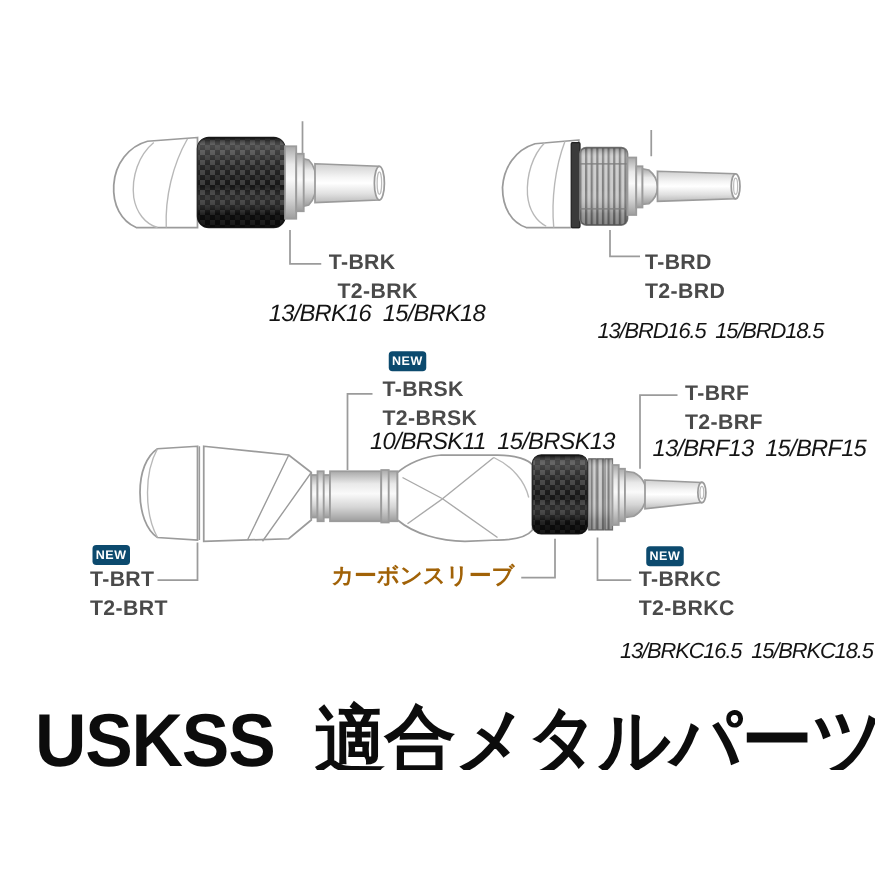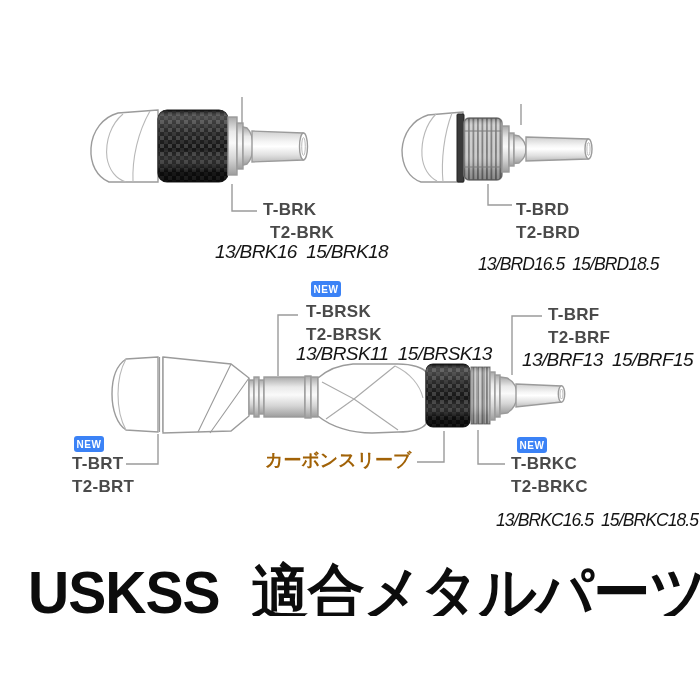--- a/index.html
+++ b/index.html
@@ -6,21 +6,21 @@
   .stage{position:relative;width:700px;height:616px;background:#ffffff;overflow:hidden;
          font-family:"Liberation Sans",sans-serif;}
   .art{position:absolute;left:0;top:0;}
   .tlabel{position:absolute;font-weight:bold;font-size:17px;color:#4a4a4a;
           letter-spacing:.3px;white-space:pre;line-height:1.1;}
   .codes{position:absolute;font-size:19px;color:#141414;letter-spacing:-.6px;
          white-space:pre;line-height:1.1;font-family:"Liberation Sans",sans-serif;font-style:italic;}
   .codes.sm{font-size:17.5px;letter-spacing:-.9px;margin-top:12px;}
   .jlabel{position:absolute;font-size:18px;font-weight:600;color:#a16207;
           white-space:pre;line-height:1.1;}
-  .new-badge{position:absolute;width:30px;height:16px;background:#3b82f6;color:#ffffff;
+  .new-badge{position:absolute;width:30px;height:16px;background:#0c4a6e;color:#ffffff;
              font-size:10px;font-weight:bold;display:flex;align-items:center;justify-content:center;
              border-radius:3px;letter-spacing:.5px;}
   .title{position:absolute;left:28px;top:563px;font-size:60px;font-weight:800;color:#0c0c0c;
          white-space:nowrap;transform:scaleX(.95);transform-origin:left top;
          letter-spacing:-1px;word-spacing:18px;line-height:1;}
 </style>
 </head>
 <body>
 
 <div class="stage">
@@ -155,21 +155,21 @@
   <div class="tlabel" style="left:270px;top:224px">T2-BRK</div>
   <div class="codes" style="left:215px;top:242px">13/BRK16  15/BRK18</div>
 
   <div class="tlabel" style="left:516px;top:201px">T-BRD</div>
   <div class="tlabel" style="left:516px;top:224px">T2-BRD</div>
   <div class="codes sm" style="left:478px;top:243px">13/BRD16.5  15/BRD18.5</div>
 
   <div class="new-badge" style="left:311px;top:281px">NEW</div>
   <div class="tlabel" style="left:306px;top:303px">T-BRSK</div>
   <div class="tlabel" style="left:306px;top:326px">T2-BRSK</div>
-  <div class="codes" style="left:296px;top:344px">13/BRSK11  15/BRSK13</div>
+  <div class="codes" style="left:296px;top:344px">10/BRSK11  15/BRSK13</div>
 
   <div class="tlabel" style="left:548px;top:306px">T-BRF</div>
   <div class="tlabel" style="left:548px;top:329px">T2-BRF</div>
   <div class="codes" style="left:522px;top:350px">13/BRF13  15/BRF15</div>
 
   <div class="new-badge" style="left:74px;top:436px">NEW</div>
   <div class="tlabel" style="left:72px;top:455px">T-BRT</div>
   <div class="tlabel" style="left:72px;top:478px">T2-BRT</div>
 
   <div class="jlabel" style="left:265px;top:451px">カーボンスリーブ</div>

